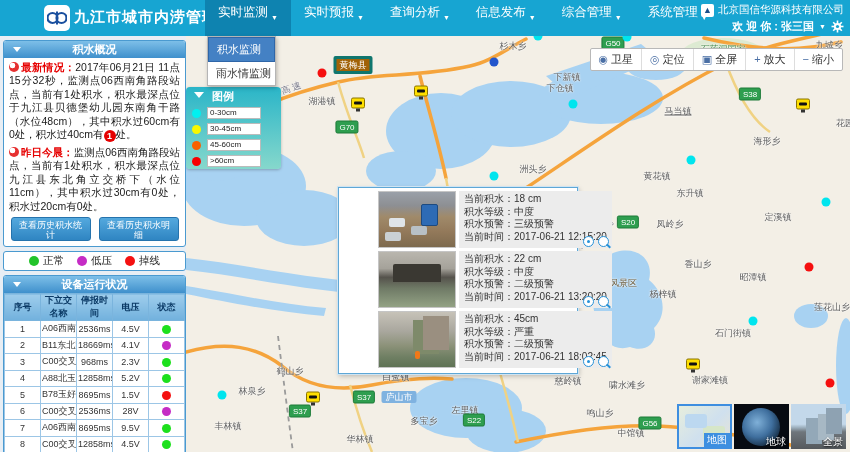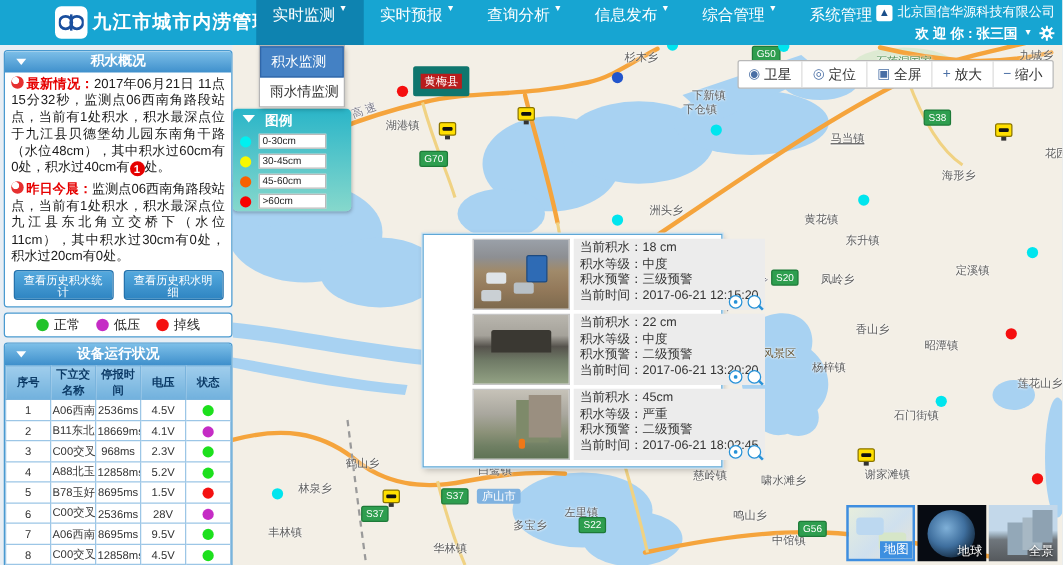--- a/index.html
+++ b/index.html
@@ -5,21 +5,21 @@
   * { margin:0; padding:0; box-sizing:border-box; }
   html,body { width:850px; height:452px; overflow:hidden; }
   body { font-family:"Liberation Sans","DejaVu Sans",sans-serif; background:#dfeaf2; }
   .app { position:relative; width:850px; height:452px; overflow:hidden; background:#e8eef4; }
 
   
   .topbar { position:absolute; left:0; top:0; width:850px; height:36px; background:#17a5d2; z-index:50; }
   .logo { position:absolute; left:44px; top:5px; width:26px; height:26px; background:#fff; border-radius:5px; display:flex; align-items:center; justify-content:center; }
   .app-title { position:absolute; left:74px; top:8px; font-size:15px; font-weight:bold; color:#fff; letter-spacing:1px; white-space:nowrap; }
   .menu { position:absolute; left:205px; top:0; height:36px; display:flex; }
-  .menu-item { height:36px; display:flex; align-items:flex-start; padding:4px 13px; color:#fff; font-size:12.5px; cursor:pointer; white-space:nowrap; }
+  .menu-item { height:36px; display:flex; align-items:flex-end; padding:15px 13px; color:#fff; font-size:12.5px; cursor:pointer; white-space:nowrap; }
   .menu-item .caret { font-size:7px; margin-left:3px; }
   .menu-item.active { background:#0e83b0; }
   .hdr-right { position:absolute; right:6px; top:2px; text-align:right; color:#fff; z-index:51; }
   .company { font-size:10.5px; display:flex; align-items:center; justify-content:flex-end; gap:4px; height:16px; }
   .company-icon { width:13px; height:13px; background:#fff; border-radius:2px; display:inline-flex; align-items:center; justify-content:center; color:#1a4f8a; font-size:9px; line-height:1; }
   .welcome { font-size:11px; font-weight:bold; height:16px; display:flex; align-items:center; justify-content:flex-end; gap:5px; cursor:pointer; }
   .welcome .caret { font-size:7px; }
 
   
   .dropdown { position:absolute; left:207px; top:36px; width:69px; background:#fff; border:1px solid #b5b5b5; box-shadow:1px 2px 4px rgba(0,0,0,.25); z-index:60; }
@@ -28,21 +28,21 @@
 
   
   .map { position:absolute; left:186px; top:36px; width:664px; height:416px; background:#f3efe6; overflow:hidden; }
   .map svg.base { position:absolute; left:0; top:0; }
   .map-label { position:absolute; transform:translate(-50%,-50%); font-size:9px; color:#5d5d5d; white-space:nowrap; text-shadow:0 0 2px #fff,0 0 2px #fff; z-index:3; }
   .map-label.a { color:#4a8a50; white-space:normal; width:46px; text-align:center; line-height:10px; }
   .map-label.s { color:#6a5a3a; }
   .map-label.s::before { content:''; display:inline-block; width:7px; height:7px; background:#c0392b; border:1px solid #8a2a1e; margin-right:2px; vertical-align:-1px; }
   .map-label.r { color:#7a7a8a; letter-spacing:2px; }
   .map-label.g { background:#2e9e4f; color:#fff; font-size:8px; padding:0 3px; border-radius:2px; border:1px solid #1d7a38; text-shadow:none; line-height:11px; }
-  .map-label.o { background:#b91c1c; color:#fff; font-size:9px; padding:0 3px; border-radius:2px; border:6px solid #0f766e; text-shadow:none; line-height:12px; }
+  .map-label.o { background:#a16207; color:#fff; font-size:9px; padding:0 3px; border-radius:2px; border:3px solid #0f766e; text-shadow:none; line-height:12px; }
   .map-label.b { background:#7fb2e0; color:#fff; font-size:9px; padding:0 4px; border-radius:2px; text-shadow:none; line-height:12px; }
   .dot { position:absolute; width:9px; height:9px; border-radius:50%; transform:translate(-50%,-50%); z-index:4; cursor:pointer; }
   .warn { position:absolute; width:14px; height:11px; background:#ffdf00; border:1px solid #8a7400; border-radius:2px; transform:translate(-50%,-50%); z-index:4; cursor:pointer; }
   .warn::before { content:''; position:absolute; left:2px; right:2px; top:3px; height:3px; background:#111; border-radius:1px; }
   .warn::after { content:''; position:absolute; left:4px; right:4px; bottom:-4px; height:3px; background:#333; }
 
   
   .map-controls { position:absolute; right:7px; top:12px; display:flex; background:#fff; border:1px solid #b8b8b8; border-radius:2px; z-index:10; }
   .ctrl { display:flex; align-items:center; gap:3px; font-size:11px; color:#333; padding:3px 8px; border-right:1px solid #ddd; cursor:pointer; white-space:nowrap; }
   .ctrl:last-child { border-right:none; }

